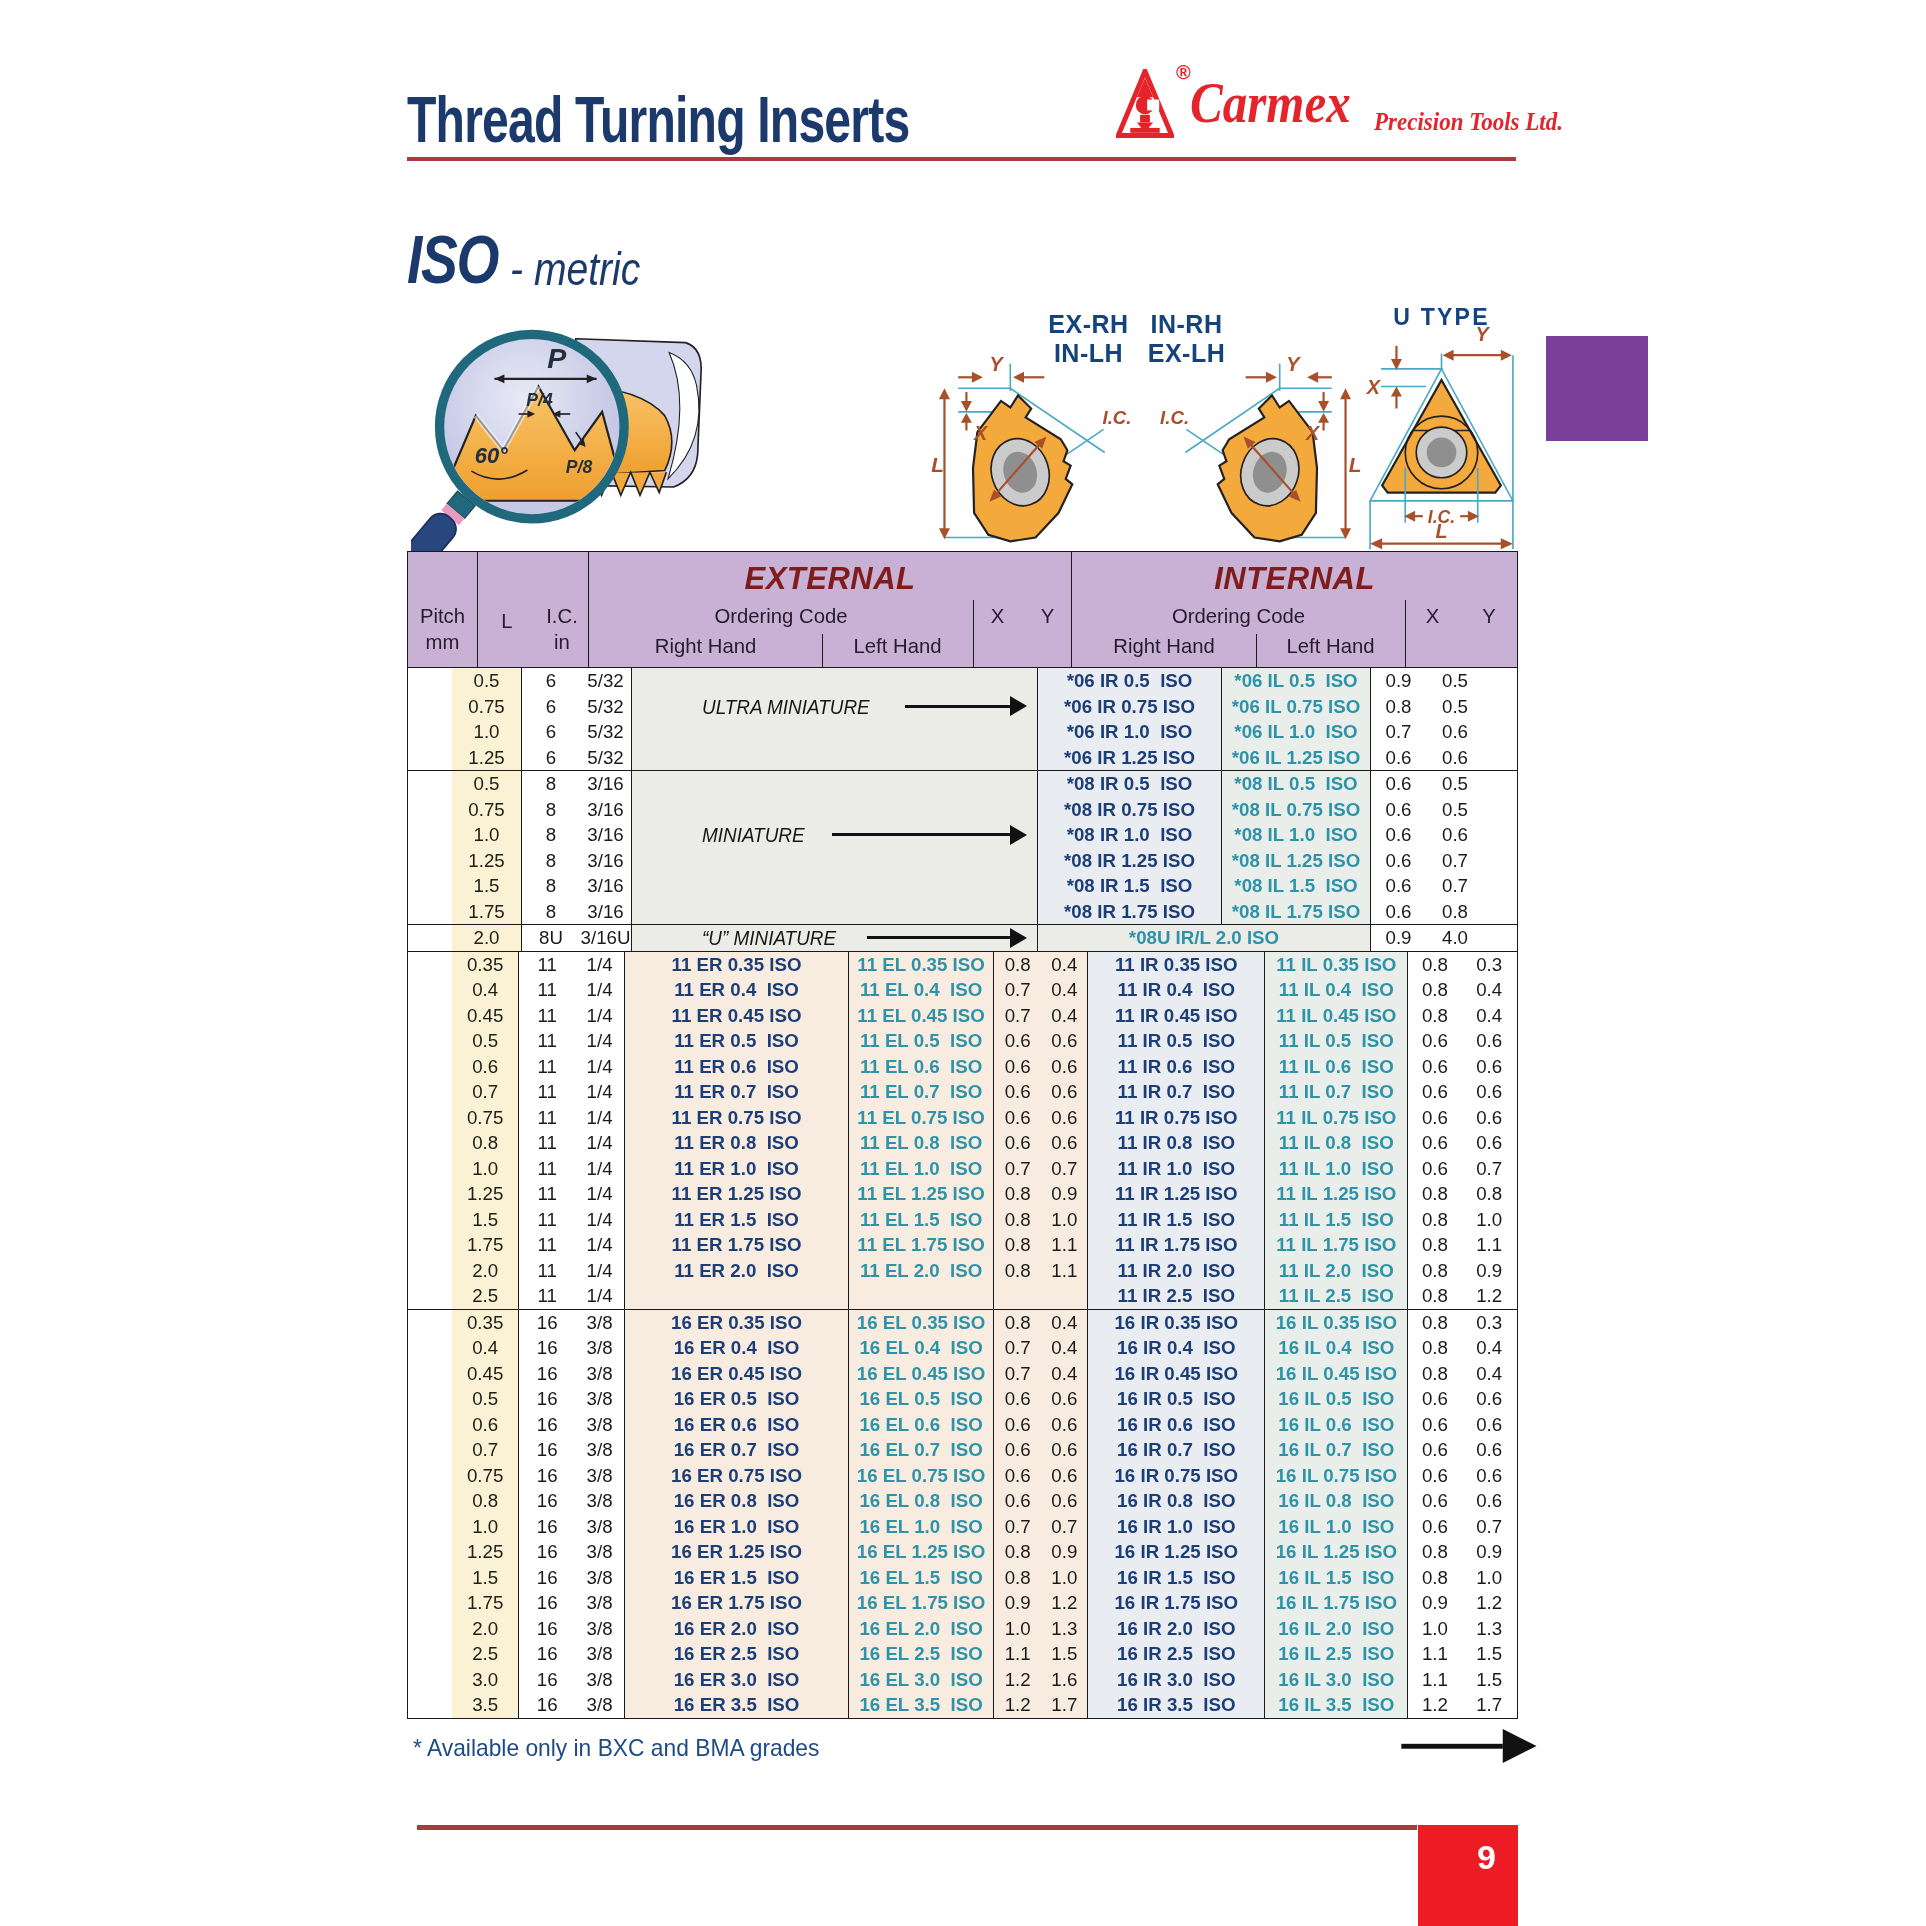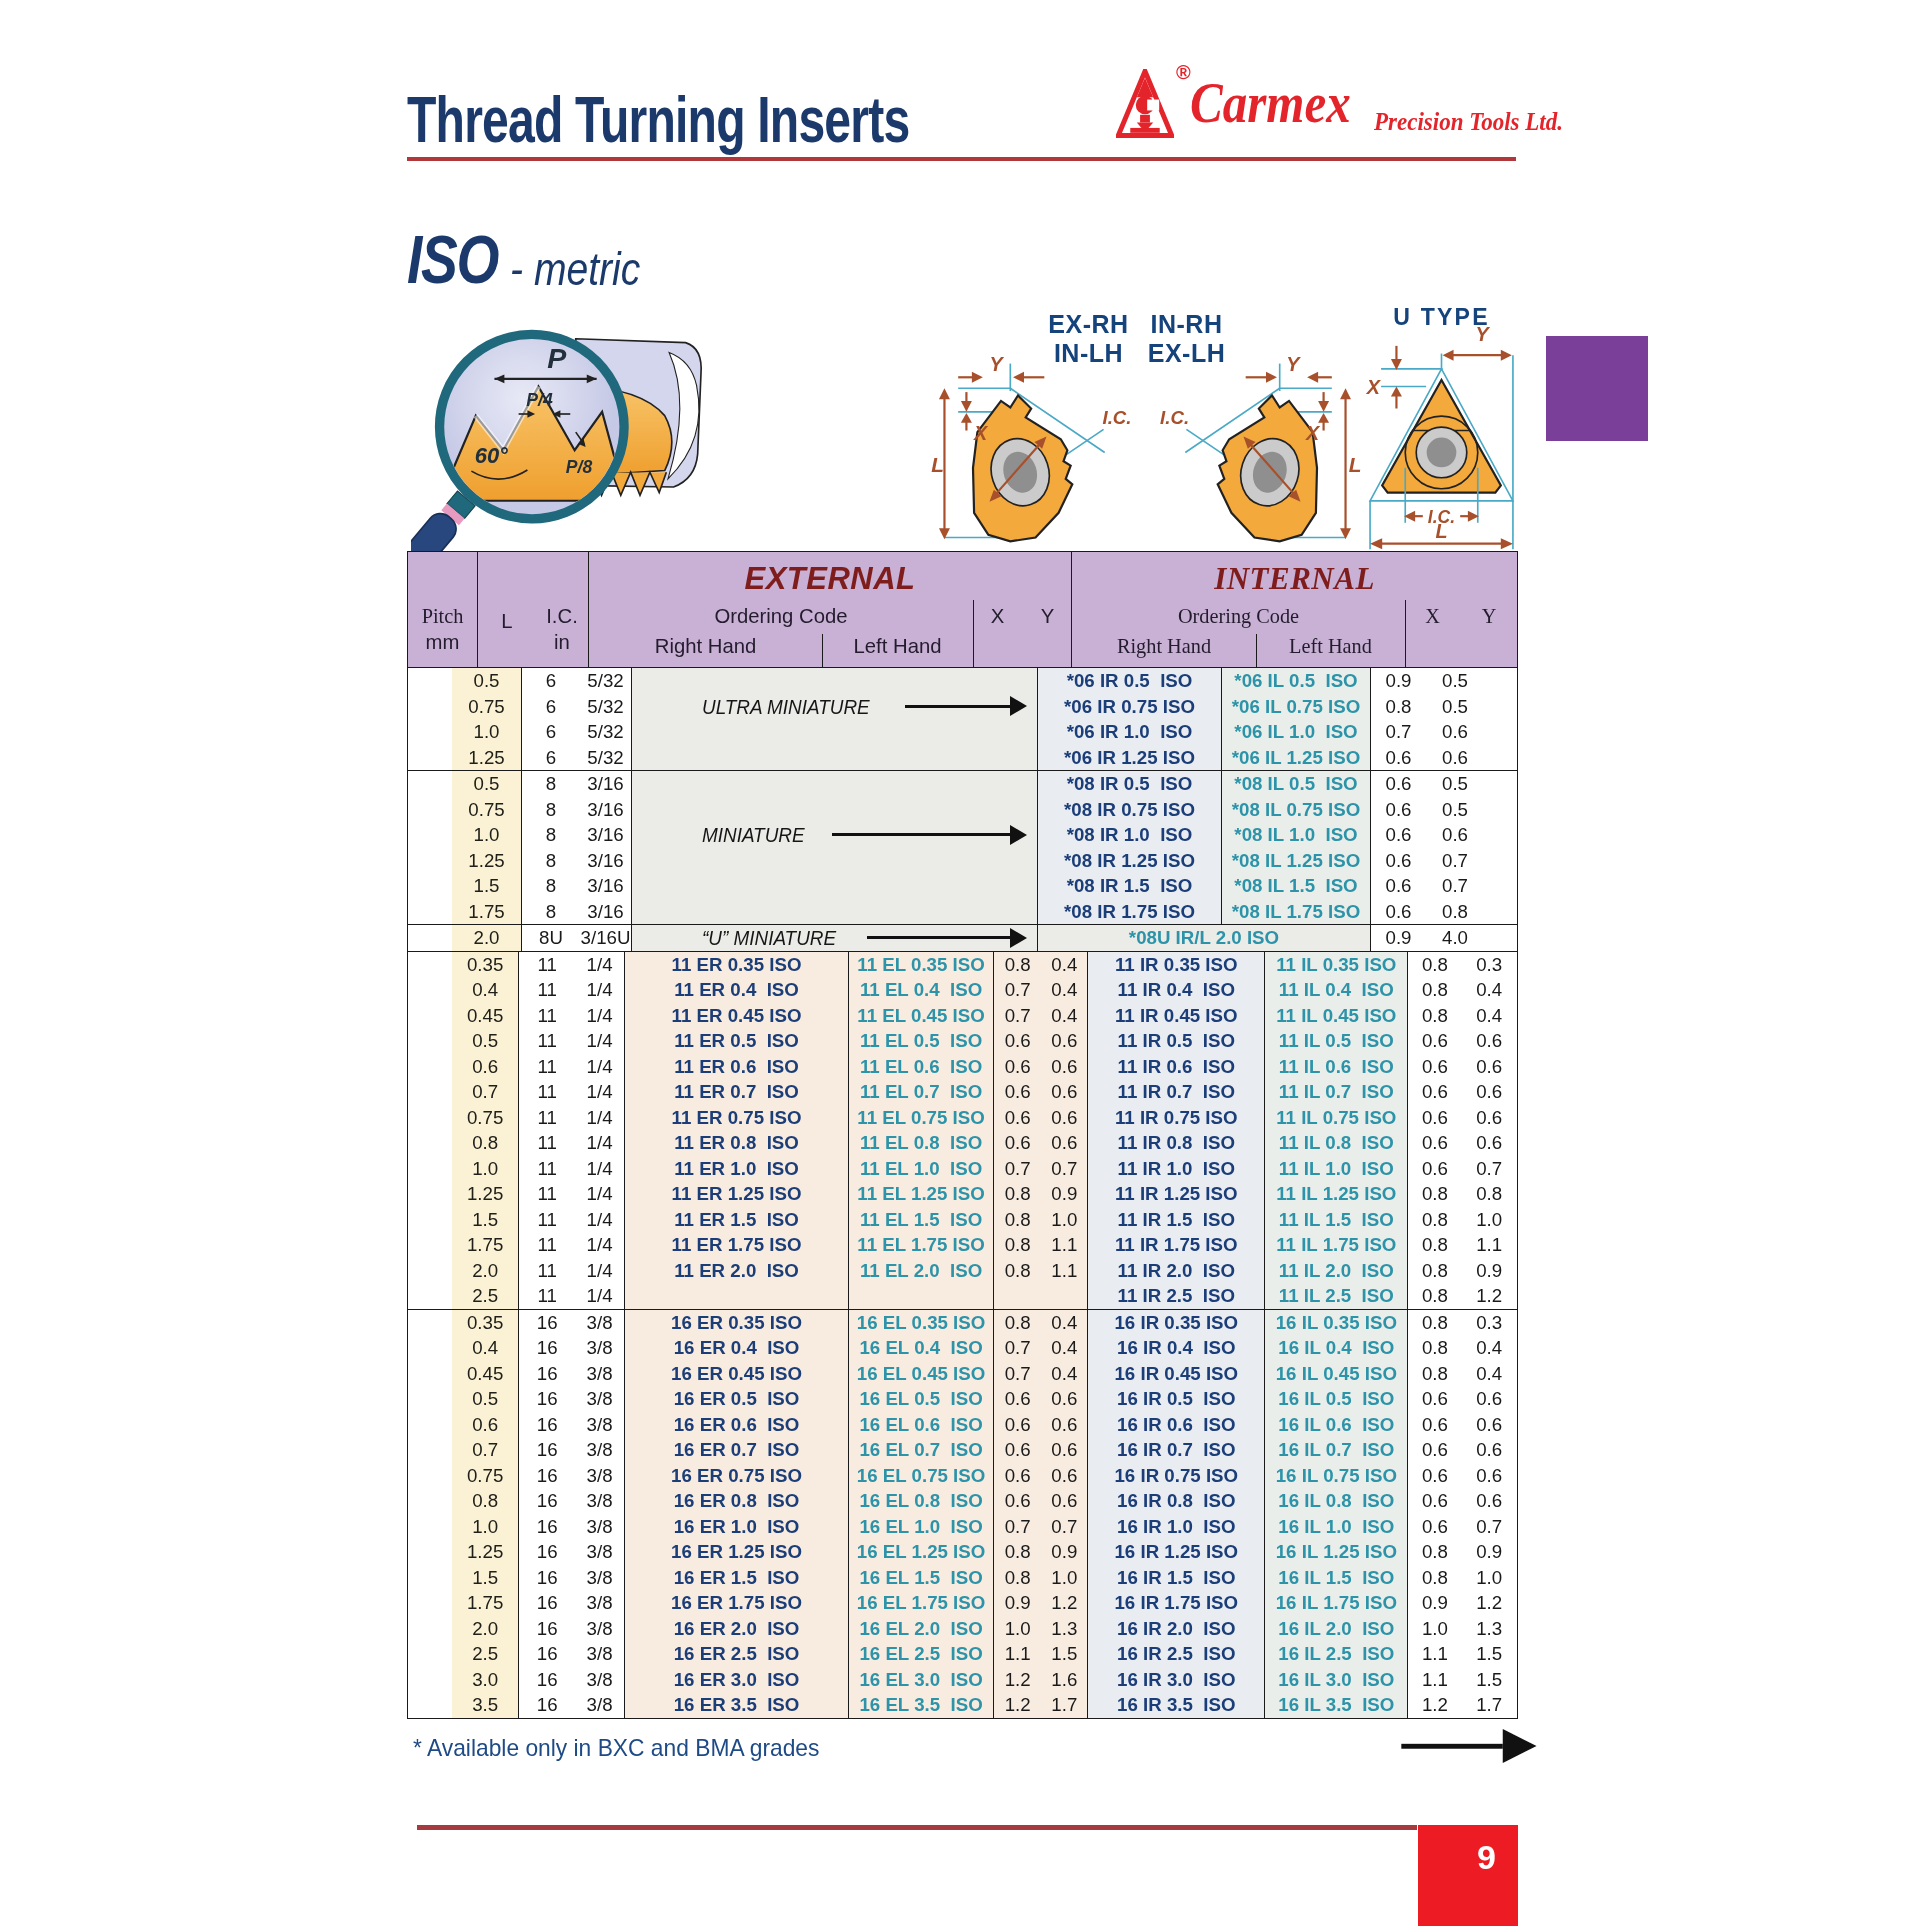--- a/index.html
+++ b/index.html
@@ -32,23 +32,23 @@
     color:#15437c;line-height:29px;letter-spacing:0.5px;}
   .purple-box{position:absolute;left:1546px;top:336px;width:102px;height:105px;background:var(--purple-box);}
 
   
   .table-wrap{position:absolute;left:407px;top:551px;width:1111px;border:1.1px solid var(--border);box-sizing:border-box;}
   .thead{position:relative;height:115px;background:var(--hdr-purple);border-bottom:1.1px solid var(--border);color:#241c2e;}
   .hc{position:absolute;top:0;height:115px;box-sizing:border-box;}
   .hc-pitch{left:0;width:70px;border-right:1.1px solid var(--border);}
   .hc-lic{left:70px;width:110px;}
   .hc-ext{left:180px;width:483px;border-left:1.1px solid var(--border);}
-  .hc-int{left:663px;width:446px;border-left:1.6px solid var(--border);font-family:Liberation Serif, serif;}
+  .hc-int{left:663px;width:446px;border-left:1.6px solid var(--border);}
   .h36{font-size:20.3px;text-align:center;position:absolute;}
-  .pitch1{top:53px;left:0;width:100%;font-family:Liberation Serif, serif;}
+  .pitch1{top:53px;left:0;width:100%;}
   .pitch2{top:79px;left:0;width:100%;}
   .hL{top:58px;left:0;width:58px;}
   .hIC1{top:53px;left:58px;width:52px;}
   .hIC2{top:79px;left:58px;width:52px;}
   .sec-title{position:absolute;top:8.8px;left:0;width:100%;text-align:center;
     font-size:31px;font-weight:bold;font-style:italic;color:#7f1d1d;letter-spacing:0.5px;}
   .oc-ext{top:53px;left:0;width:384px;}
   .x-ext{top:53px;left:384px;width:49px;}
   .y-ext{top:53px;left:434px;width:49px;}
   .rh-ext{top:83px;left:0;width:233px;}

